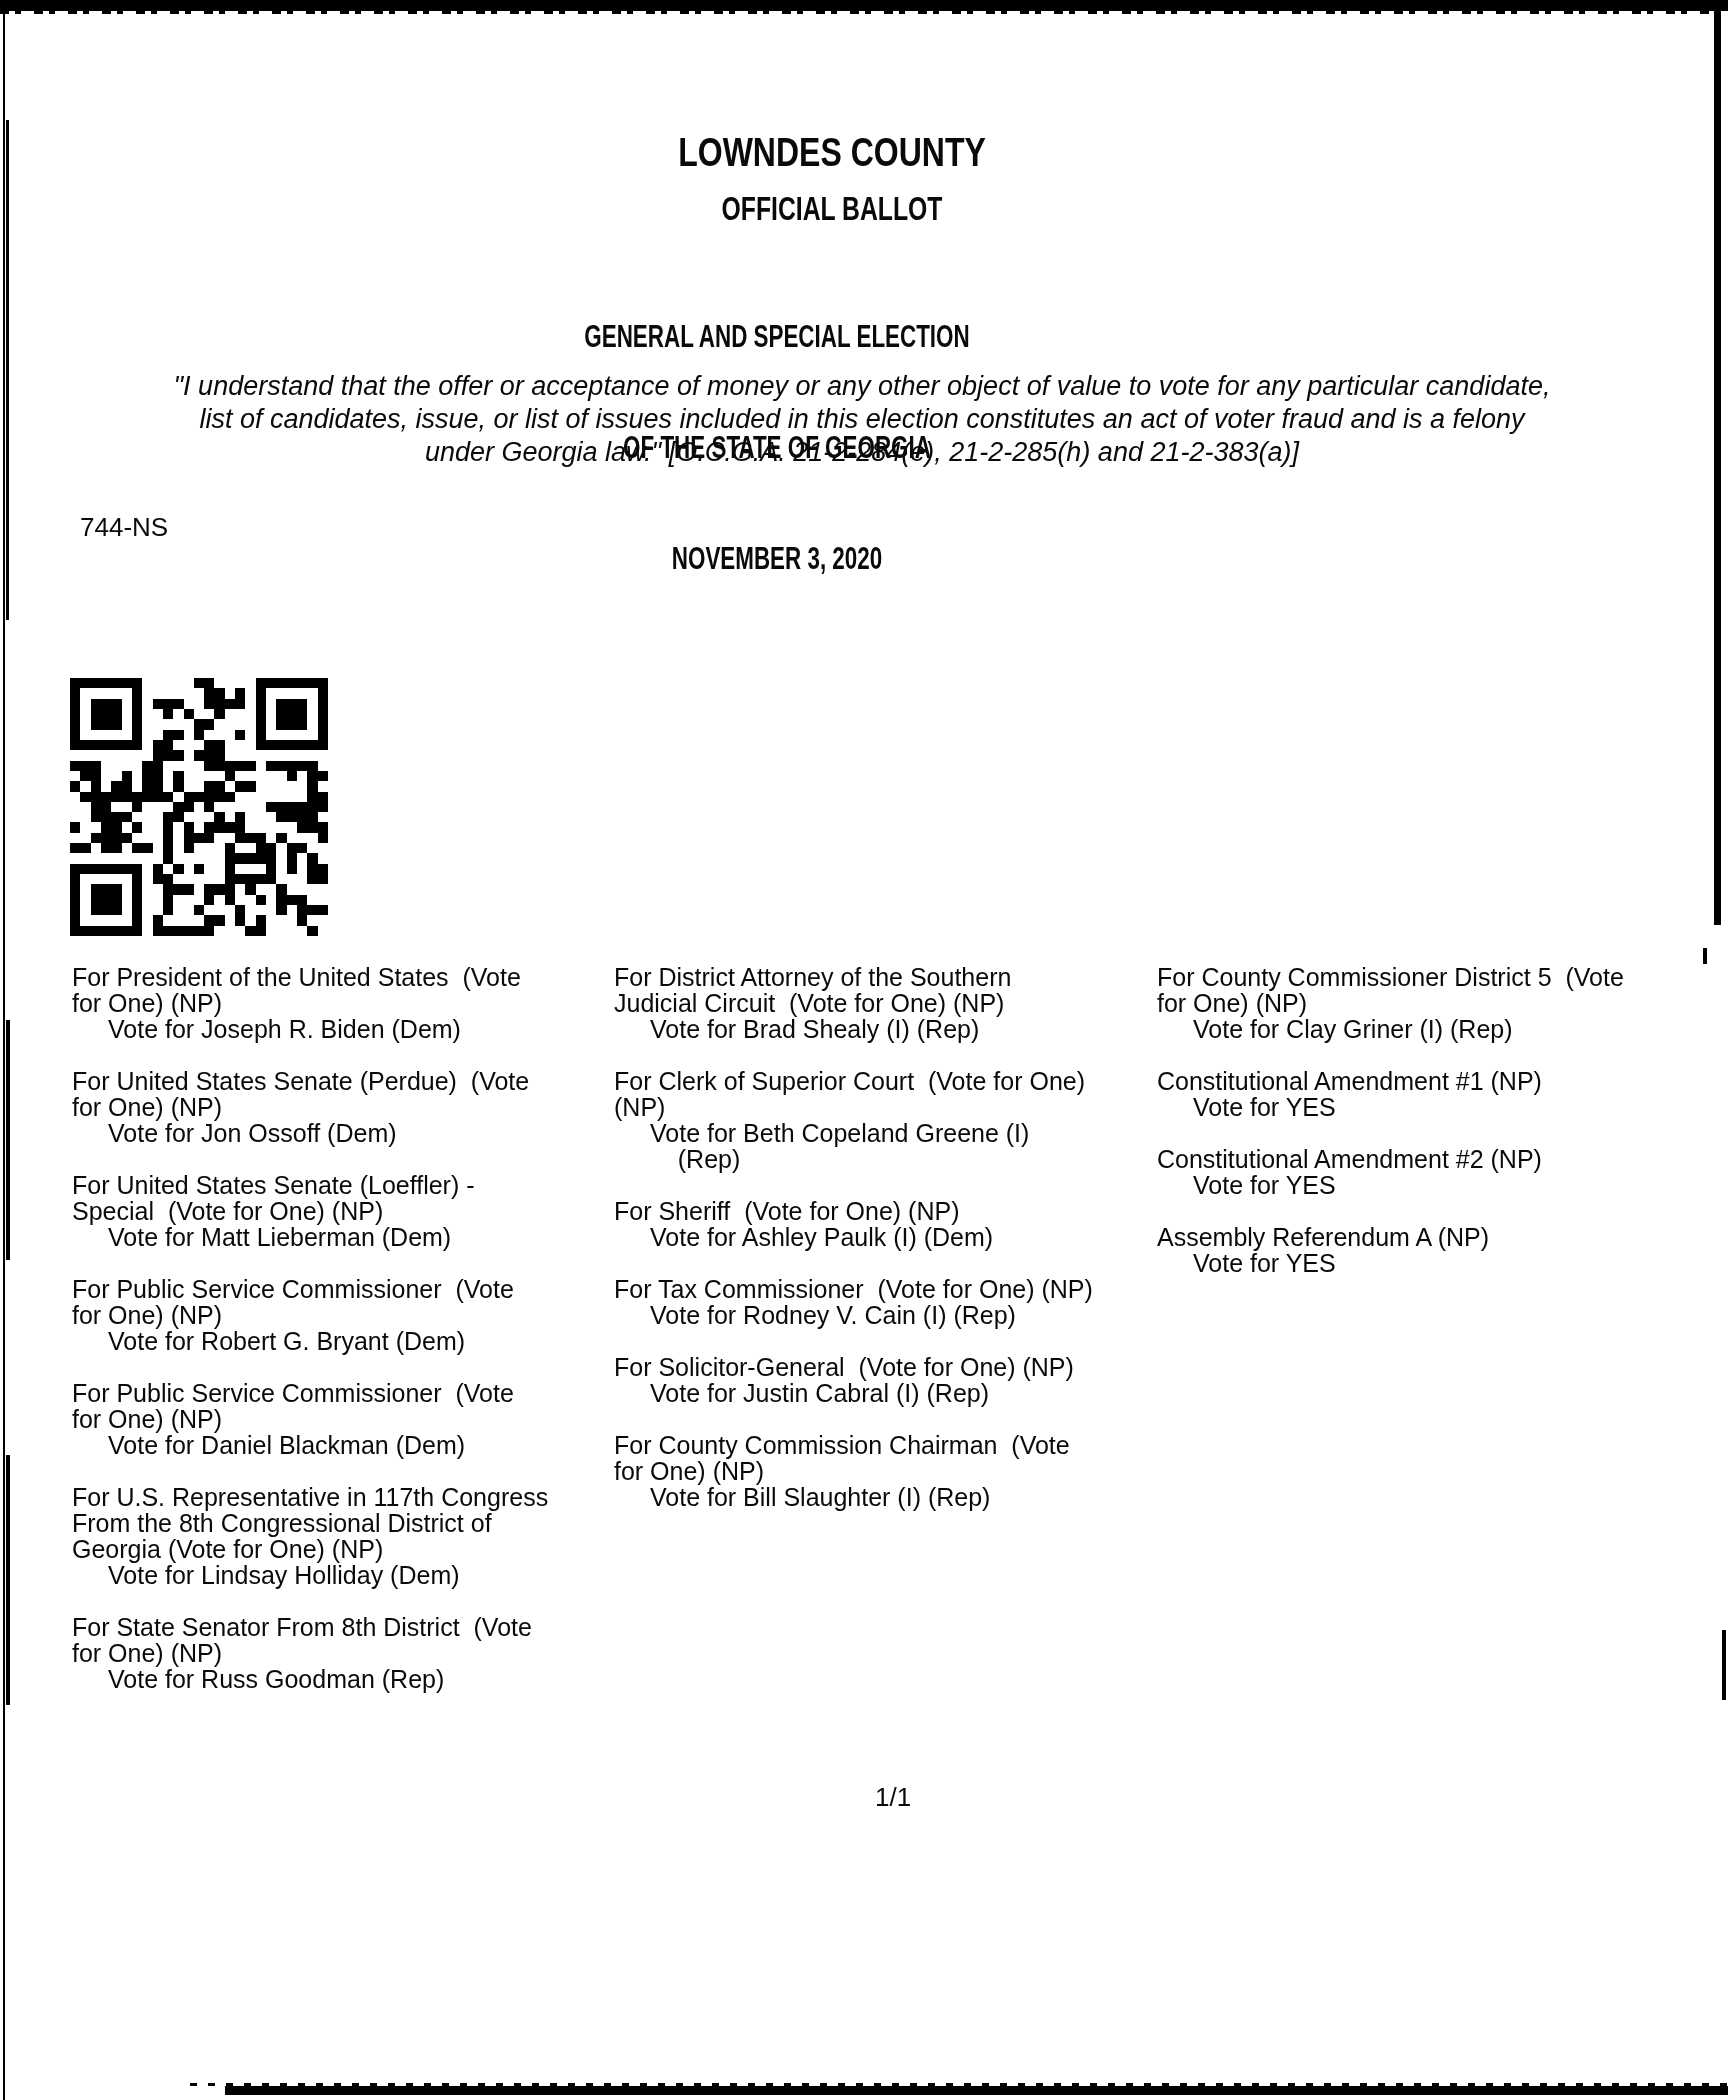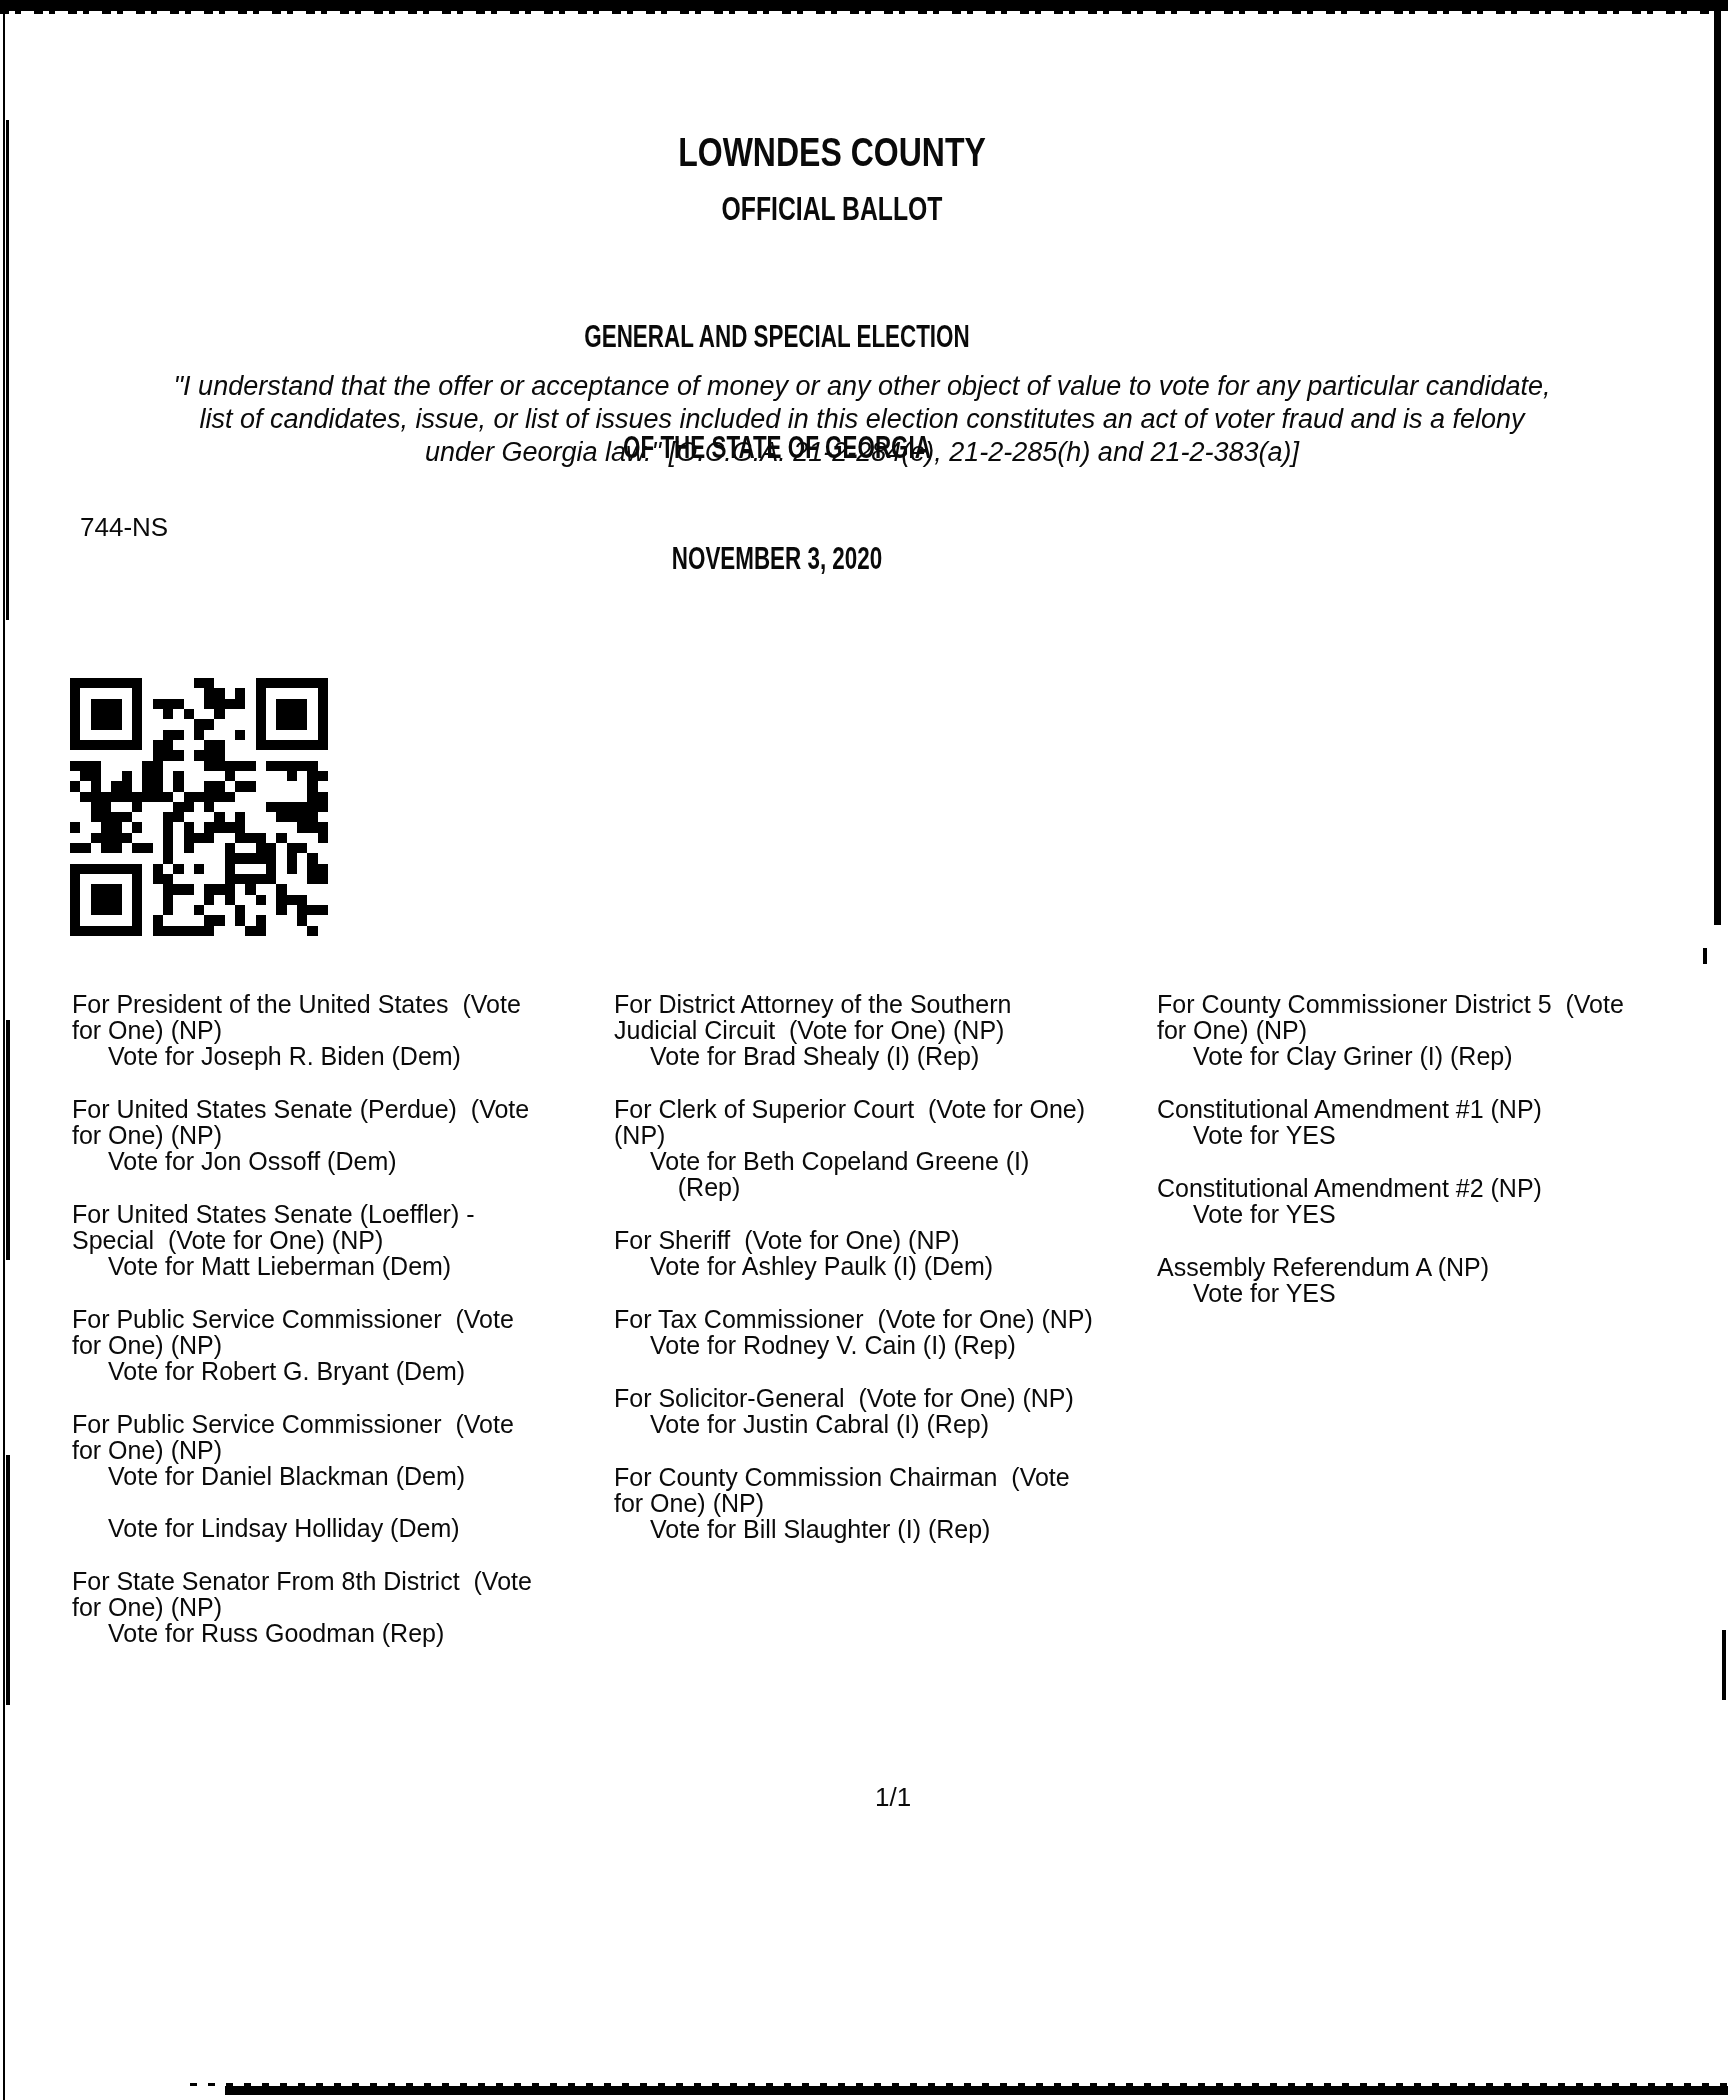--- a/index.html
+++ b/index.html
@@ -42,21 +42,21 @@
   }
   .style-code { left:68px; top:512px; font-size:26px; white-space:pre;margin-left:12px; }
 
   .qr { left:70px; top:678px; width:258px; height:258px; }
 
   .col { top:964px; font-size:25px; line-height:26px; }
   .col-1 { left:72px; }
   .col-2 { left:614px; }
   .col-3 { left:1157px; }
   .contest { margin-bottom:26px; }
-  .c-title { white-space:pre;margin-top:27px; }
+  .c-title { white-space:pre; }
   .c-vote  { white-space:pre; padding-left:36px; }
 
   .page-num { left:875px; top:1782px; font-size:26px; white-space:pre; }
 </style>
 </head>
 <body>
 
 <div class="abs top-bar"></div>
 <div class="abs top-noise"></div>
 <div class="abs bottom-noise"></div>
@@ -326,20 +326,23 @@
     <div class="c-title">For Public Service Commissioner  (Vote
 for One) (NP)</div>
     <div class="c-vote">Vote for Robert G. Bryant (Dem)</div>
   </div>
   <div class="contest">
     <div class="c-title">For Public Service Commissioner  (Vote
 for One) (NP)</div>
     <div class="c-vote">Vote for Daniel Blackman (Dem)</div>
   </div>
   <div class="contest">
+    <div class="c-title">For U.S. Representative in 117th Congress
+From the 8th Congressional District of
+Georgia (Vote for One) (NP)</div>
     <div class="c-vote">Vote for Lindsay Holliday (Dem)</div>
   </div>
   <div class="contest">
     <div class="c-title">For State Senator From 8th District  (Vote
 for One) (NP)</div>
     <div class="c-vote">Vote for Russ Goodman (Rep)</div>
   </div>
 </div>
 
 <div class="abs col col-2">

